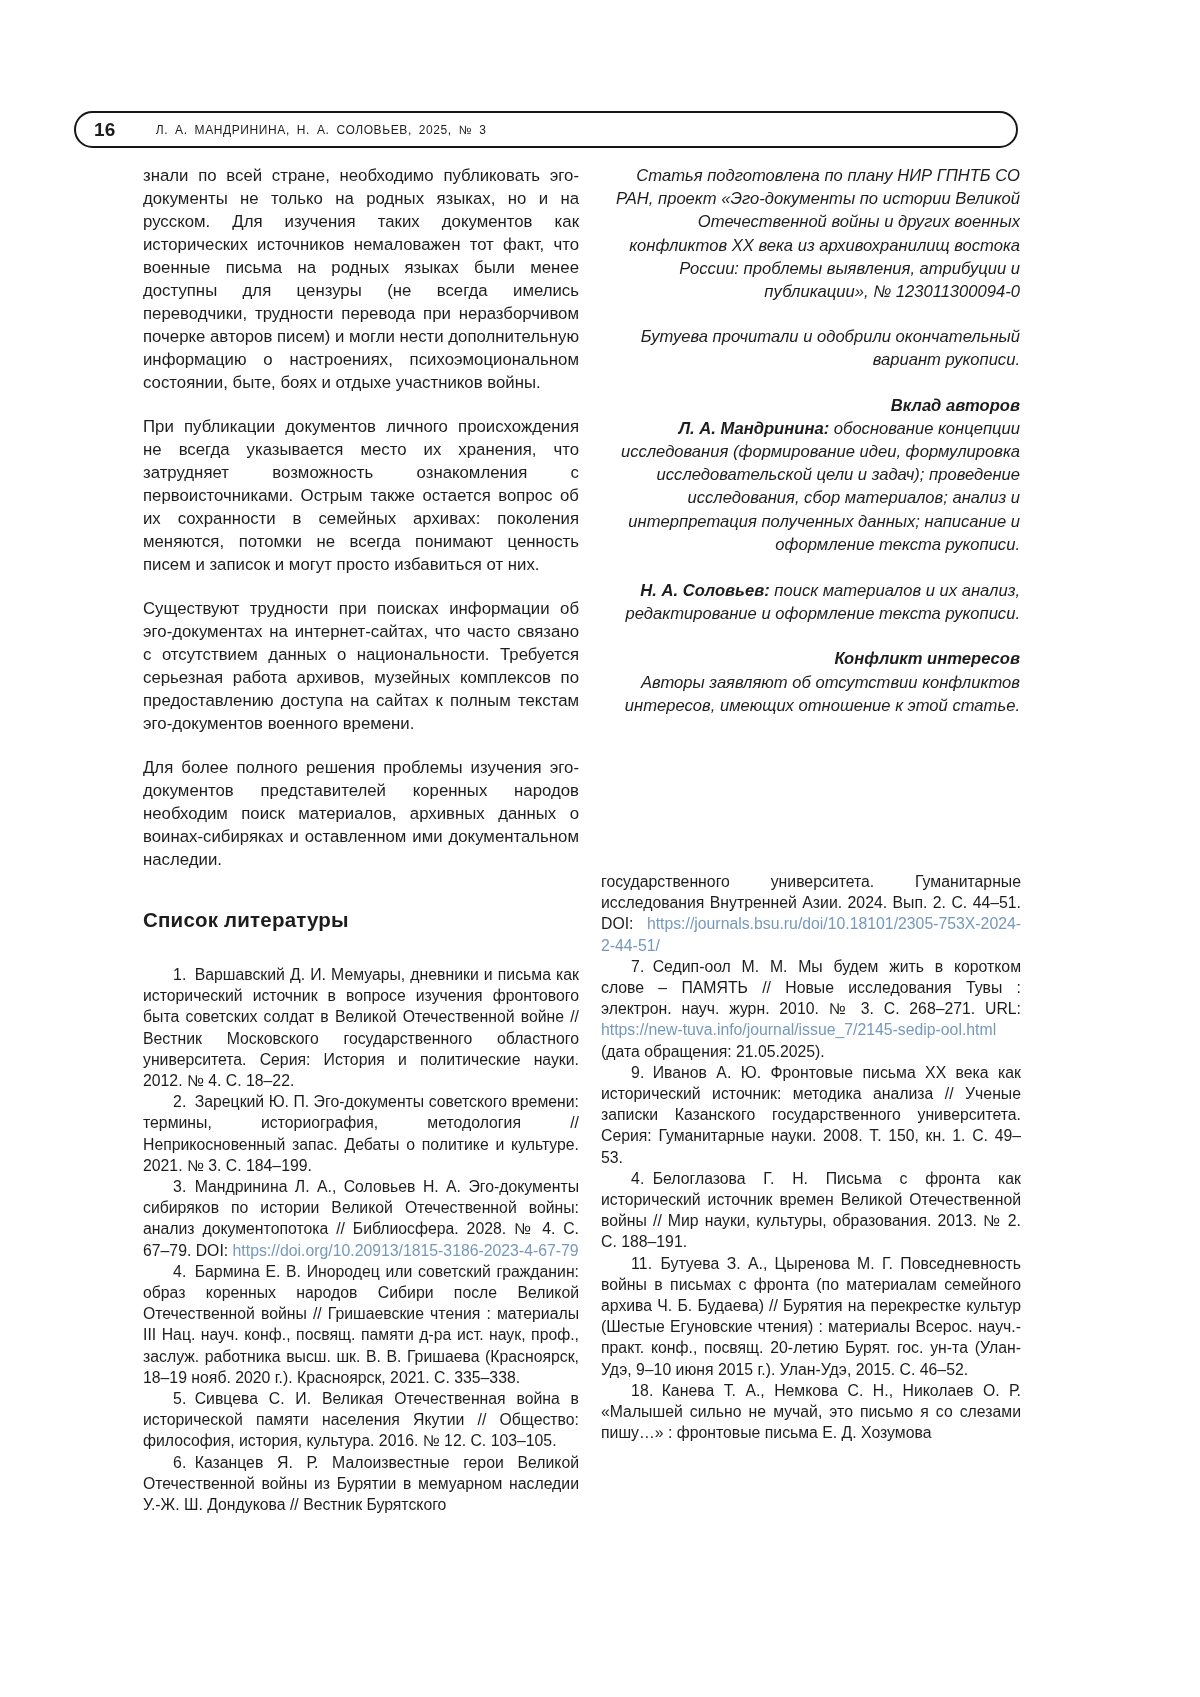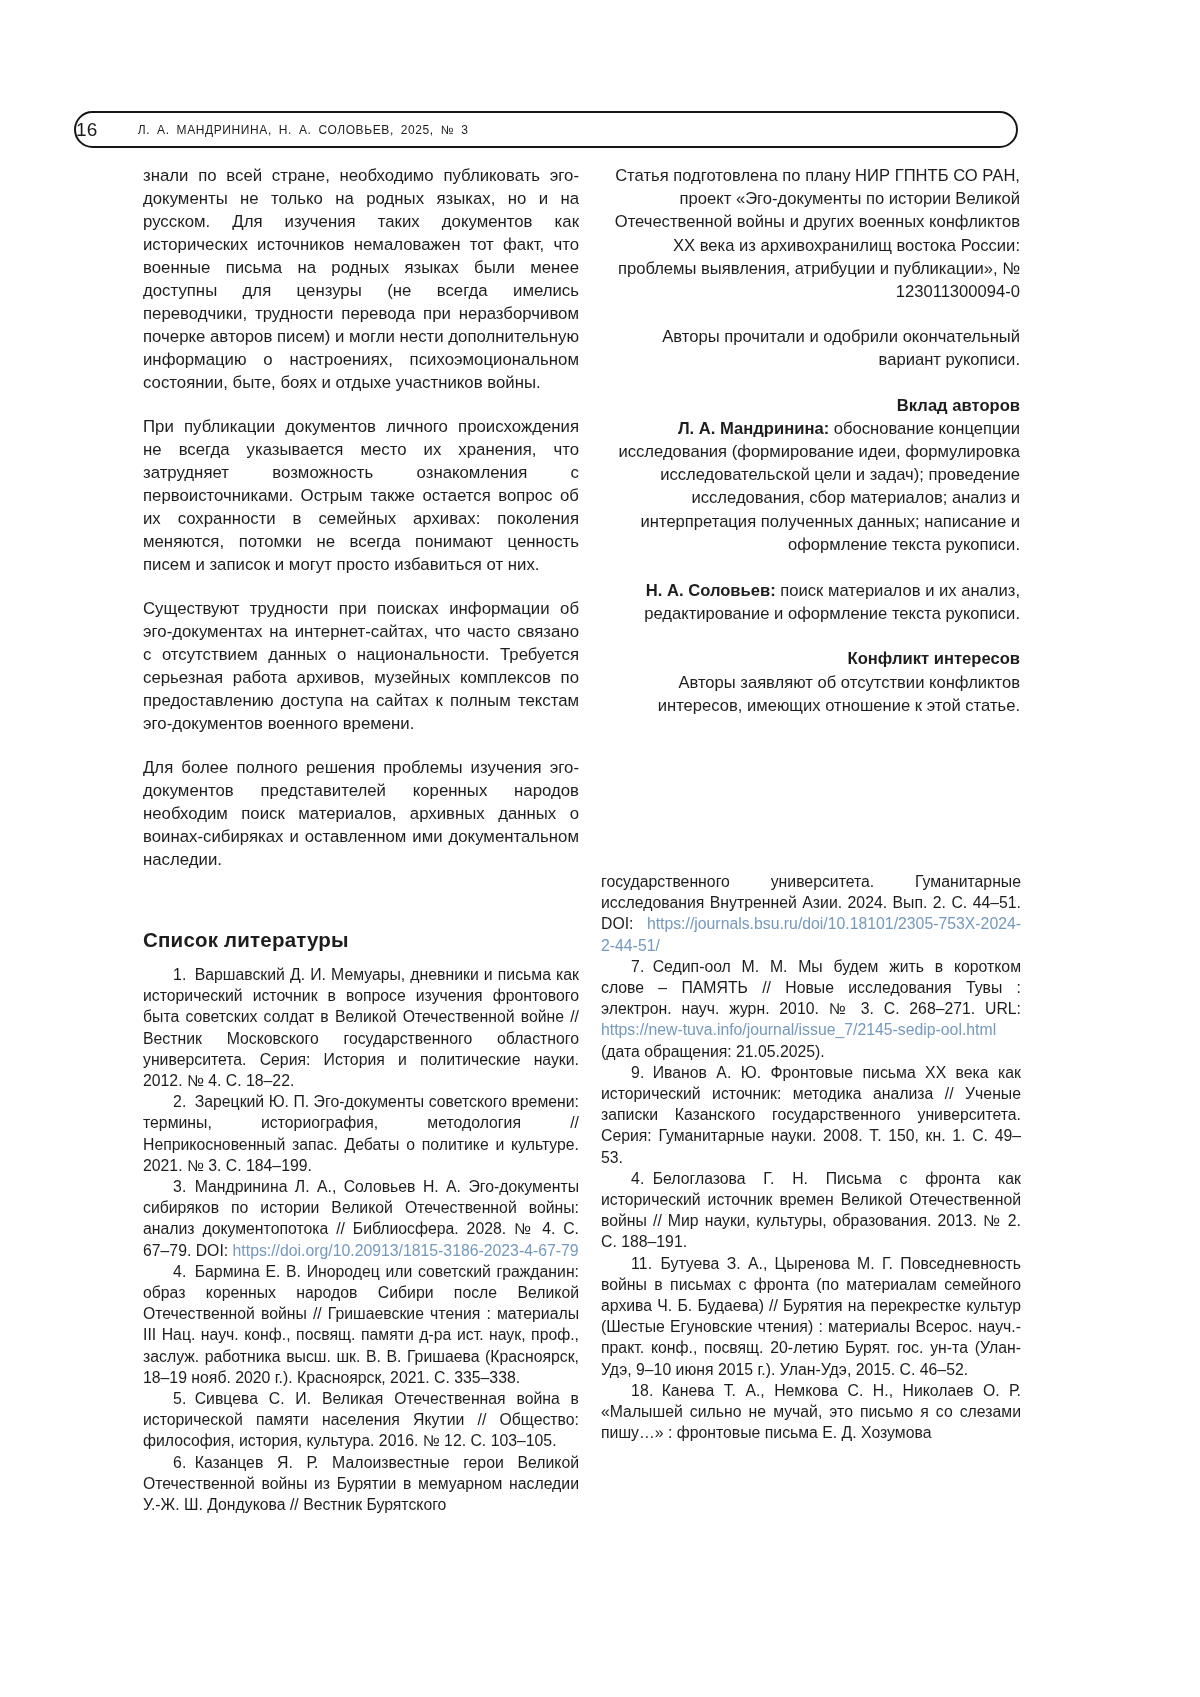--- a/index.html
+++ b/index.html
@@ -22,22 +22,23 @@
     left:74px; top:111px;
     width:944px; height:37px;
     box-sizing:border-box;
     border:2.5px solid #161616;
     border-radius:20px;
     display:flex;
     align-items:center;
     background:#ffffff;
   }
   .page-num{
-    font-weight:normal;
+    font-weight:bold;
     font-size:19px;
+    margin-left:18px;
     letter-spacing:0.3px;
   }
   .running-title{
     font-size:12px;
     margin-left:40px;
     letter-spacing:0.6px;
     word-spacing:3px;
     white-space:nowrap;
   }
   
@@ -53,37 +54,37 @@
     font-size:16.8px;
     line-height:23px;
     text-align:justify;
   }
   .col-right-top{
     position:absolute;
     left:601px; top:164px;
     width:419px;
     max-height:736px;
     overflow:hidden;
+    font-style:italic;
     text-align:right;
     font-size:16.6px;
     line-height:23.2px;
   }
   .col-right-top p{margin:0 0 22px 0;}
   .col-right-top p.head{
     margin:0;
     font-weight:bold;
   }
   
   .refs-heading{
     position:absolute;
     left:143px; top:908px;
     font-size:20.5px;
     font-weight:bold;
     letter-spacing:0.2px;
-    margin-top:20px;
   }
   .refs-col{
     position:absolute;
     width:436px;
     overflow:hidden;
   }
   .refs-left{left:143px; top:964px; height:554px;}
   .refs-right{left:601px; top:871px; width:420px; height:614px;}
   .ref{
     margin:0;
@@ -112,21 +113,21 @@
 
   <div class="col-left-text">
     <p>знали по всей стране, необходимо публиковать эго-документы не только на родных языках, но и на русском. Для изучения таких документов как исторических источников немаловажен тот факт, что военные письма на родных языках были менее доступны для цензуры (не всегда имелись переводчики, трудности перевода при неразборчивом почерке авторов писем) и могли нести дополнительную информацию о настроениях, психоэмоциональном состоянии, быте, боях и отдыхе участников войны.</p>
     <p>При публикации документов личного происхождения не всегда указывается место их хранения, что затрудняет возможность ознакомления с первоисточниками. Острым также остается вопрос об их сохранности в семейных архивах: поколения меняются, потомки не всегда понимают ценность писем и записок и могут просто избавиться от них.</p>
     <p>Существуют трудности при поисках информации об эго-документах на интернет-сайтах, что часто связано с отсутствием данных о национальности. Требуется серьезная работа архивов, музейных комплексов по предоставлению доступа на сайтах к полным текстам эго-документов военного времени.</p>
     <p>Для более полного решения проблемы изучения эго-документов представителей коренных народов необходим поиск материалов, архивных данных о воинах-сибиряках и оставленном ими документальном наследии.</p>
   </div>
 
   <div class="col-right-top">
     <p>Статья подготовлена по плану НИР ГПНТБ СО РАН, проект «Эго-документы по истории Великой Отечественной войны и других военных конфликтов XX века из архивохранилищ востока России: проблемы выявления, атрибуции и публикации», № 123011300094-0</p>
-    <p>Авторы прочитали и одобрили окончательный вариант рукописи.</p>
+    <p>Бутуева прочитали и одобрили окончательный вариант рукописи.</p>
     <p class="head">Вклад авторов</p>
     <p style="margin-bottom:23px"><b>Л. А. Мандринина:</b> <span>обоснование концепции исследования (формирование идеи, формулировка исследовательской цели и задач); проведение исследования, сбор материалов; анализ и интерпретация полученных данных; написание и оформление текста рукописи.</span></p>
     <p><b>Н. А. Соловьев:</b> <span>поиск материалов и их анализ, редактирование и оформление текста рукописи.</span></p>
     <p class="head">Конфликт интересов</p>
     <p>Авторы заявляют об отсутствии конфликтов интересов, имеющих отношение к этой статье.</p>
   </div>
 
   <div class="refs-heading">Список литературы</div>
   <div class="refs-col refs-left">
       <p class="ref"><span class="ref-num">1. </span><span>Варшавский Д. И. Мемуары, дневники и письма как исторический источник в вопросе изучения фронтового быта советских солдат в Великой Отечественной войне // Вестник Московского государственного областного университета. Серия: История и политические науки. 2012. № 4. С. 18–22.</span></p>

